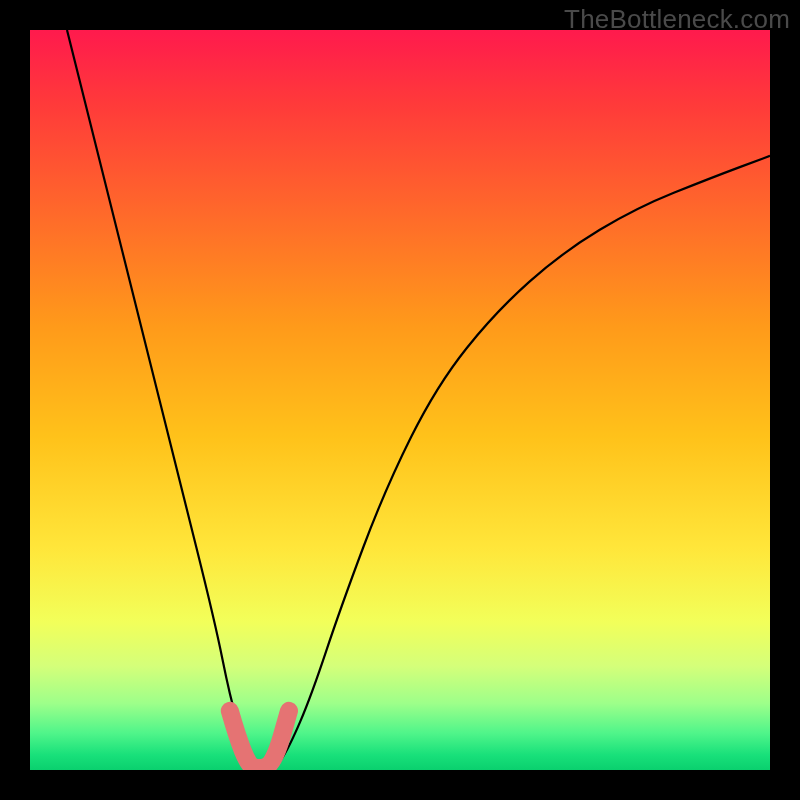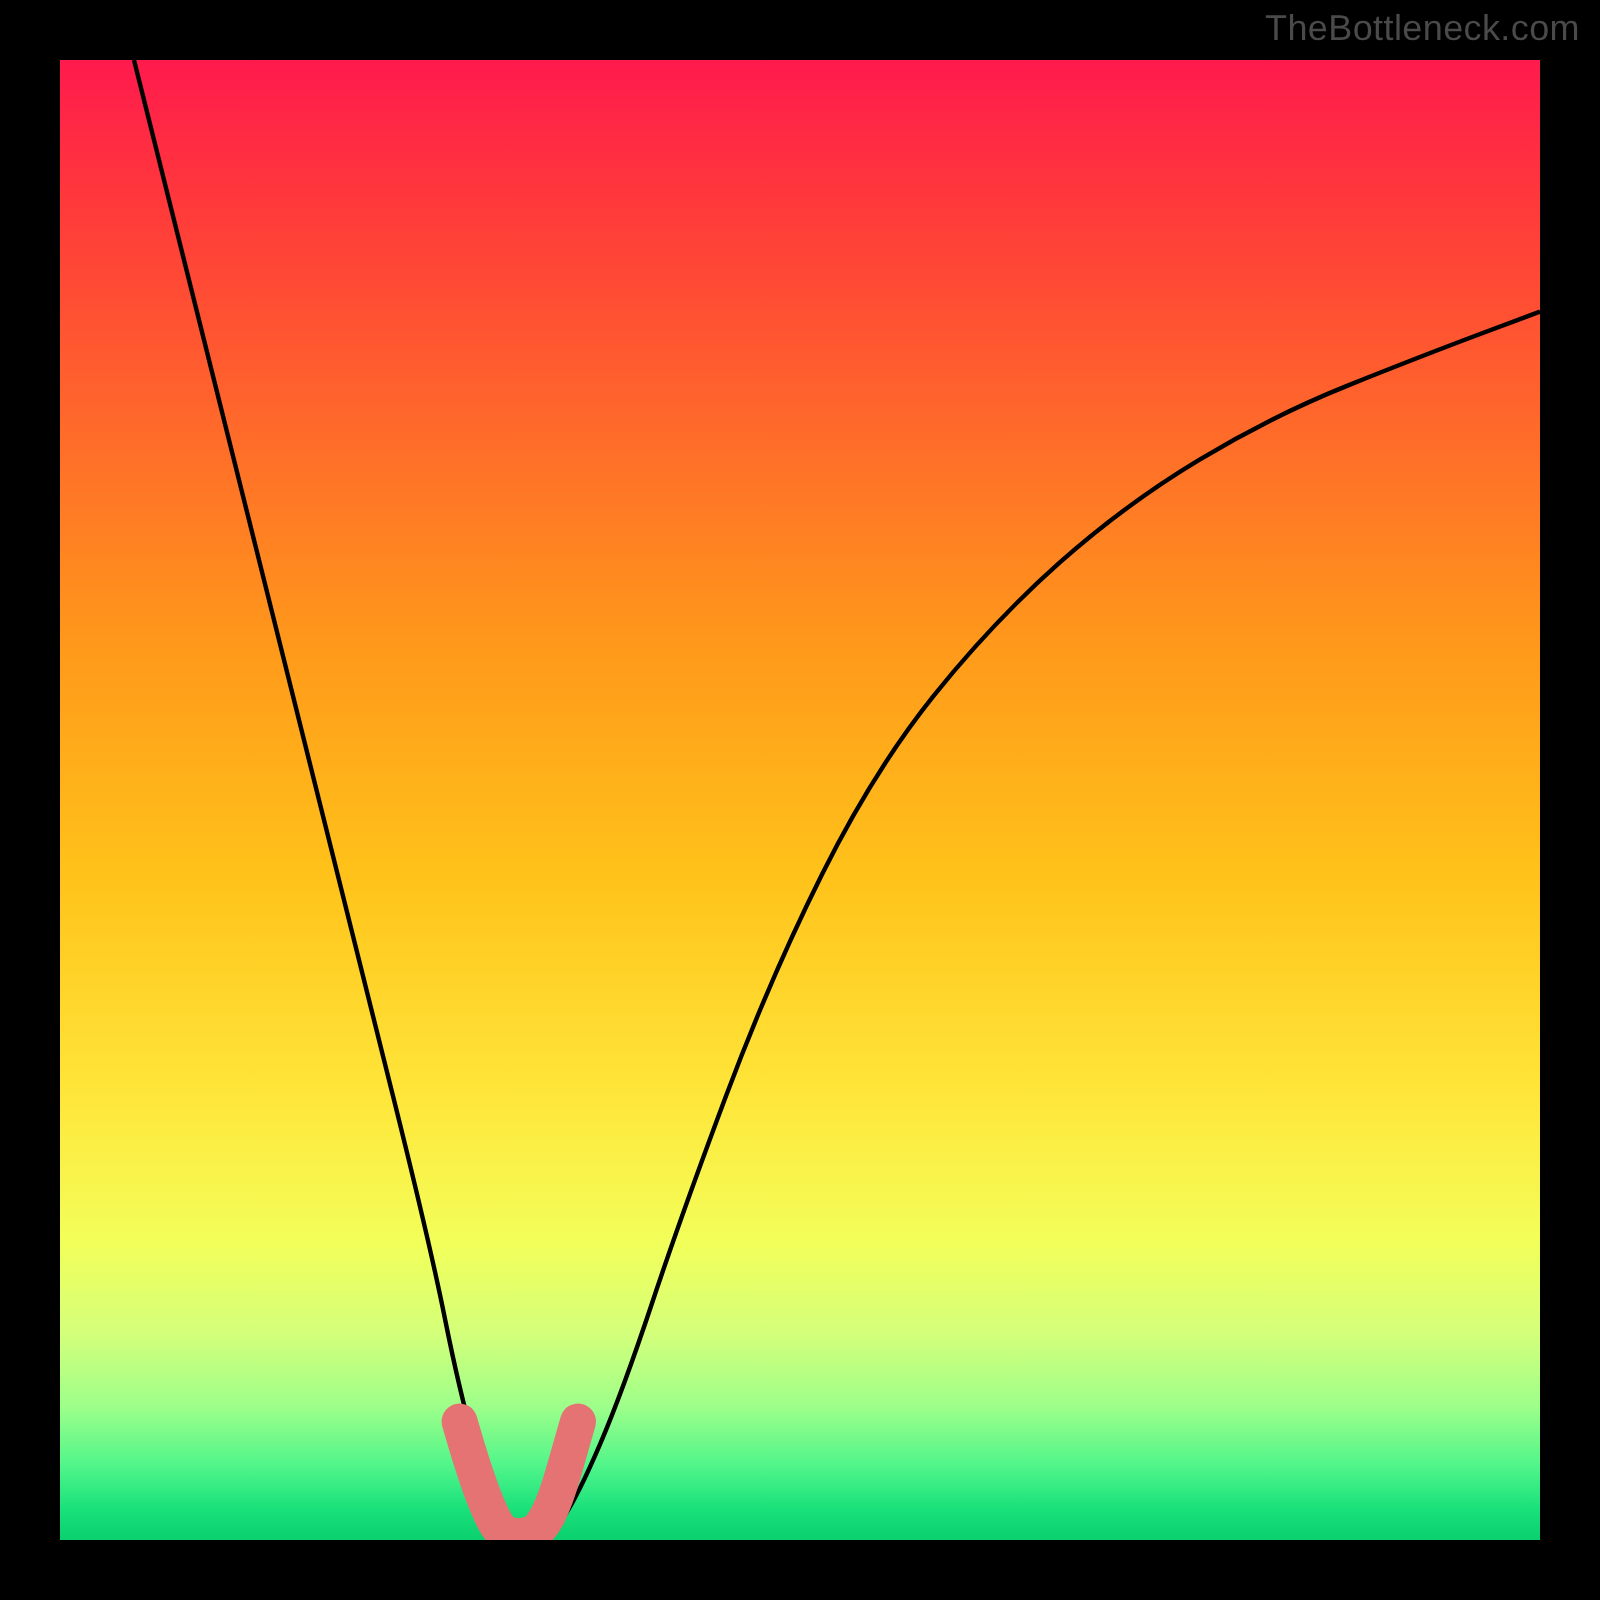--- a/index.html
+++ b/index.html
@@ -37,21 +37,21 @@
       #9dff8a 91%,
       #50f58a 95%,
       #18e07a 98%,
       #0ad06e 100%);
   }
   .watermark {
     position: absolute;
     top: 4px;
     right: 10px;
     color: #4a4a4a;
-    font-size: 18px;
+    font-size: 26px;
     font-weight: 500;
     letter-spacing: 0.2px;
   }
   svg.curves {
     position: absolute;
     left: 0;
     top: 0;
     width: 740px;
     height: 740px;
   }

